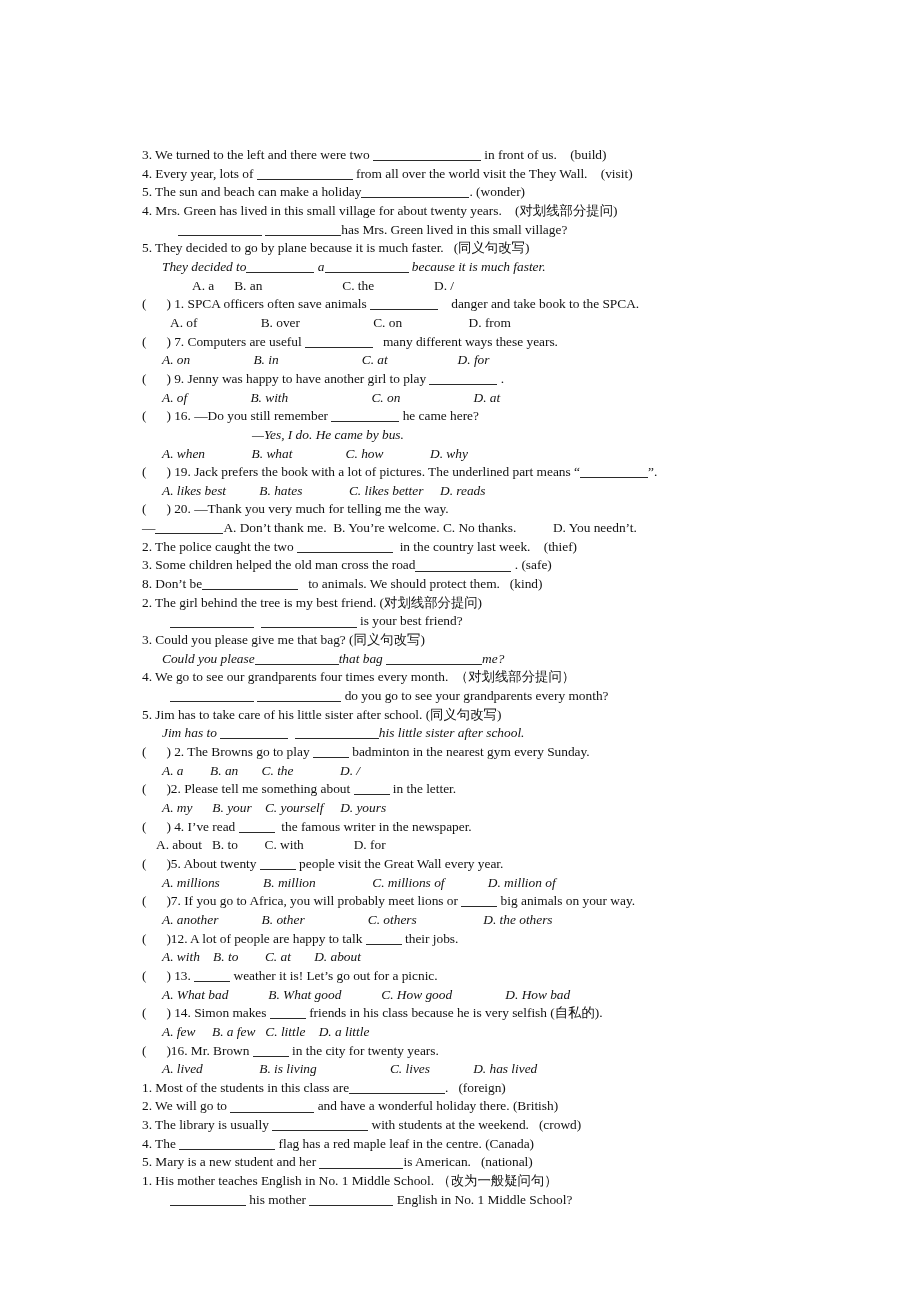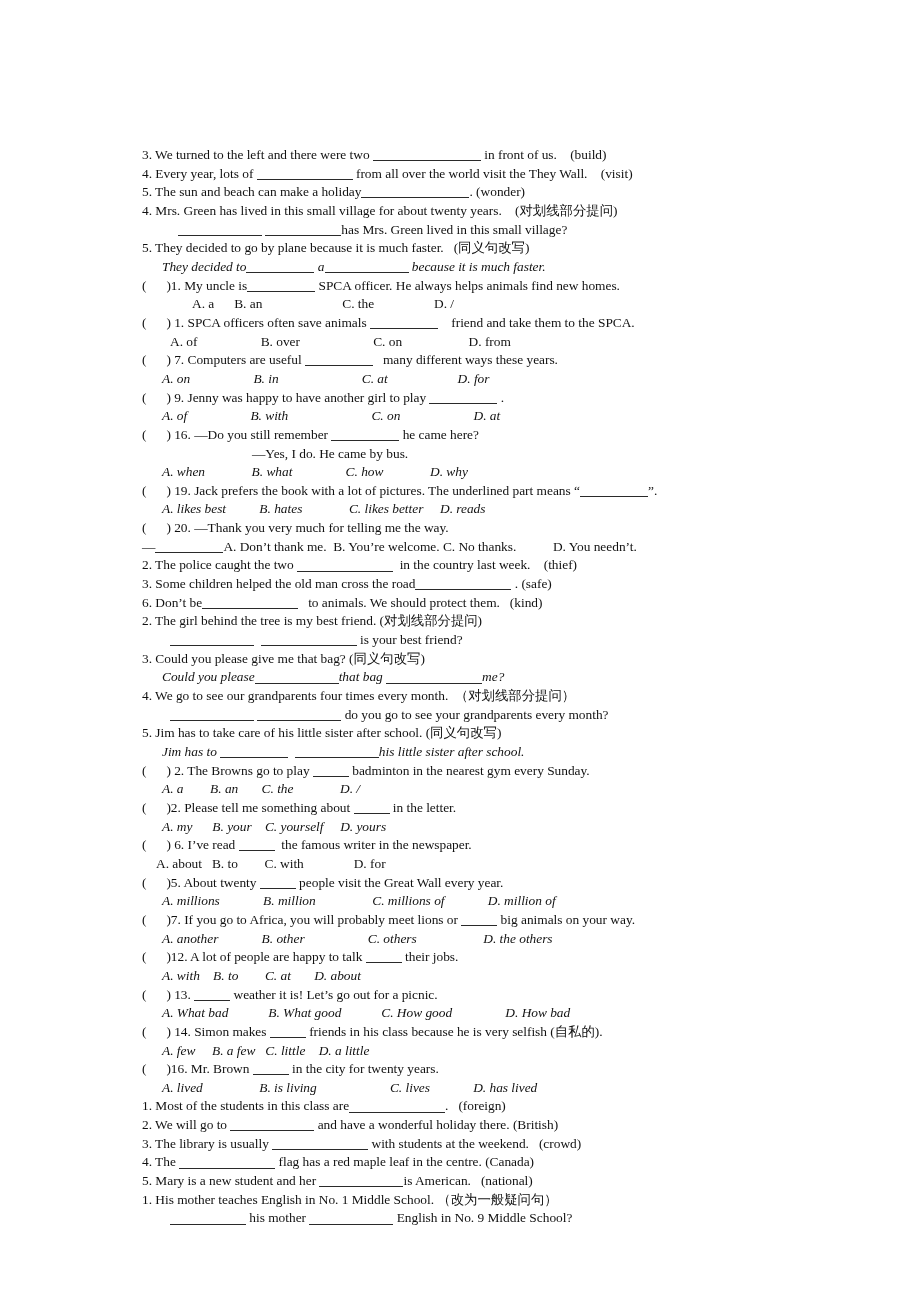--- a/index.html
+++ b/index.html
@@ -30,21 +30,21 @@
     letter-spacing: -0.02px;
     color: #111111;
   }
   
   .i0  { padding-left: 0; }
   .i1  { padding-left: 14px; }
   .i2  { padding-left: 20px; font-style: italic; }
   .i3  { padding-left: 28px; }
   .i4  { padding-left: 36px; }
   .i5  { padding-left: 50px; }
-  .i6  { padding-left: 110px; }
+  .i6  { padding-left: 110px; font-style: italic; }
 
   
   .bl {
     display: inline-block;
     border-bottom: 1px solid #2a2a2a;
     height: 0.92em;
     vertical-align: -0.16em;
   }
   .b5  { width: 36px; }
   .b9  { width: 68px; }
@@ -60,64 +60,63 @@
 <body>
 
 <div id="sheet">
     <div class="ln i0"><span>3. We turned to the left and there were two </span><span class="bl b13"></span><span> in front of us.    (build)</span></div>
     <div class="ln i0"><span>4. Every year, lots of </span><span class="bl b12"></span><span> from all over the world visit the They Wall.    (visit)</span></div>
     <div class="ln i0"><span>5. The sun and beach can make a holiday</span><span class="bl b13"></span><span>. (wonder)</span></div>
     <div class="ln i0"><span>4. Mrs. Green has lived in this small village </span><span class="ul">for about twenty years</span><span>.    (对划线部分提问)</span></div>
     <div class="ln i4"><span class="bl b11"></span><span> </span><span class="bl b10"></span><span>has Mrs. Green lived in this small village?</span></div>
     <div class="ln i0"><span>5. They decided to go by plane because it is much faster.   (同义句改写)</span></div>
     <div class="ln i2"><span>They decided to</span><span class="bl b9"></span><span> a</span><span class="bl b11"></span><span> because it is much faster.</span></div>
-    <div class="ln i0"><span>(      )1. My uncle is</span><span class="bl b9"></span><span> SPCA officer. He always helps animals find new homes.</span></div>
     <div class="ln i5"><span>A. a      B. an                        C. the                  D. /</span></div>
-    <div class="ln i0"><span>(      ) 1. SPCA officers often save animals </span><span class="bl b9"></span><span>    friend and take them to the SPCA.</span></div>
+    <div class="ln i0"><span>(      ) 1. SPCA officers often save animals </span><span class="bl b9"></span><span>    danger and take book to the SPCA.</span></div>
     <div class="ln i3"><span>A. of                   B. over                      C. on                    D. from</span></div>
     <div class="ln i0"><span>(      ) 7. Computers are useful </span><span class="bl b9"></span><span>   many different ways these years.</span></div>
     <div class="ln i2"><span>A. on                   B. in                         C. at                     D. for</span></div>
     <div class="ln i0"><span>(      ) 9. Jenny was happy to have another girl to play </span><span class="bl b9"></span><span> .</span></div>
     <div class="ln i2"><span>A. of                   B. with                         C. on                      D. at</span></div>
     <div class="ln i0"><span>(      ) 16. —Do you still remember </span><span class="bl b9"></span><span> he came here?</span></div>
     <div class="ln i6"><span>—Yes, I do. He came by bus.</span></div>
     <div class="ln i2"><span>A. when              B. what                C. how              D. why</span></div>
     <div class="ln i0"><span>(      ) 19. Jack </span><span class="ul">prefers</span><span> the book with a lot of pictures. The underlined part means “</span><span class="bl b9"></span><span>”.</span></div>
     <div class="ln i2"><span>A. likes best          B. hates              C. likes better     D. reads</span></div>
     <div class="ln i0"><span>(      ) 20. —Thank you very much for telling me the way.</span></div>
     <div class="ln i0"><span>—</span><span class="bl b9"></span><span>A. Don’t thank me.  B. You’re welcome. C. No thanks.           D. You needn’t.</span></div>
     <div class="ln i0"><span>2. The police caught the two </span><span class="bl b12"></span><span>  in the country last week.    (thief)</span></div>
     <div class="ln i0"><span>3. Some children helped the old man cross the road</span><span class="bl b12"></span><span> . (safe)</span></div>
-    <div class="ln i0"><span>6. Don’t be</span><span class="bl b12"></span><span>   to animals. We should protect them.   (kind)</span></div>
+    <div class="ln i0"><span>8. Don’t be</span><span class="bl b12"></span><span>   to animals. We should protect them.   (kind)</span></div>
     <div class="ln i0"><span>2. The girl </span><span class="ul">behind the tree</span><span> is my best friend. (对划线部分提问)</span></div>
     <div class="ln i3"><span class="bl b11"></span><span>  </span><span class="bl b12"></span><span> is your best friend?</span></div>
     <div class="ln i0"><span>3. Could you please give me that bag? (同义句改写)</span></div>
     <div class="ln i2"><span>Could you please</span><span class="bl b11"></span><span>that bag </span><span class="bl b12"></span><span>me?</span></div>
     <div class="ln i0"><span>4. We go to see our grandparents </span><span class="ul">four times every month</span><span>.  （对划线部分提问）</span></div>
     <div class="ln i3"><span class="bl b11"></span><span> </span><span class="bl b11"></span><span> do you go to see your grandparents every month?</span></div>
     <div class="ln i0"><span>5. Jim has to take care of his little sister after school. (同义句改写)</span></div>
     <div class="ln i2"><span>Jim has to </span><span class="bl b9"></span><span>  </span><span class="bl b11"></span><span>his little sister after school.</span></div>
     <div class="ln i0"><span>(      ) 2. The Browns go to play </span><span class="bl b5"></span><span> badminton in the nearest gym every Sunday.</span></div>
     <div class="ln i2"><span>A. a        B. an       C. the              D. /</span></div>
     <div class="ln i0"><span>(      )2. Please tell me something about </span><span class="bl b5"></span><span> in the letter.</span></div>
     <div class="ln i2"><span>A. my      B. your    C. yourself     D. yours</span></div>
-    <div class="ln i0"><span>(      ) 6. I’ve read </span><span class="bl b5"></span><span>  the famous writer in the newspaper.</span></div>
+    <div class="ln i0"><span>(      ) 4. I’ve read </span><span class="bl b5"></span><span>  the famous writer in the newspaper.</span></div>
     <div class="ln i1"><span>A. about   B. to        C. with               D. for</span></div>
     <div class="ln i0"><span>(      )5. About twenty </span><span class="bl b5"></span><span> people visit the Great Wall every year.</span></div>
     <div class="ln i2"><span>A. millions             B. million                 C. millions of             D. million of</span></div>
     <div class="ln i0"><span>(      )7. If you go to Africa, you will probably meet lions or </span><span class="bl b5"></span><span> big animals on your way.</span></div>
     <div class="ln i2"><span>A. another             B. other                   C. others                    D. the others</span></div>
     <div class="ln i0"><span>(      )12. A lot of people are happy to talk </span><span class="bl b5"></span><span> their jobs.</span></div>
     <div class="ln i2"><span>A. with    B. to        C. at       D. about</span></div>
     <div class="ln i0"><span>(      ) 13. </span><span class="bl b5"></span><span> weather it is! Let’s go out for a picnic.</span></div>
     <div class="ln i2"><span>A. What bad            B. What good            C. How good                D. How bad</span></div>
     <div class="ln i0"><span>(      ) 14. Simon makes </span><span class="bl b5"></span><span> friends in his class because he is very selfish (自私的).</span></div>
     <div class="ln i2"><span>A. few     B. a few   C. little    D. a little</span></div>
     <div class="ln i0"><span>(      )16. Mr. Brown </span><span class="bl b5"></span><span> in the city for twenty years.</span></div>
     <div class="ln i2"><span>A. lived                 B. is living                      C. lives             D. has lived</span></div>
     <div class="ln i0"><span>1. Most of the students in this class are</span><span class="bl b12"></span><span>.   (foreign)</span></div>
     <div class="ln i0"><span>2. We will go to </span><span class="bl b11"></span><span> and have a wonderful holiday there. (British)</span></div>
     <div class="ln i0"><span>3. The library is usually </span><span class="bl b12"></span><span> with students at the weekend.   (crowd)</span></div>
     <div class="ln i0"><span>4. The </span><span class="bl b12"></span><span> flag has a red maple leaf in the centre. (Canada)</span></div>
     <div class="ln i0"><span>5. Mary is a new student and her </span><span class="bl b11"></span><span>is American.   (national)</span></div>
     <div class="ln i0"><span>1. His mother teaches English in No. 1 Middle School. （改为一般疑问句）</span></div>
-    <div class="ln i3"><span class="bl b10"></span><span> his mother </span><span class="bl b11"></span><span> English in No. 9 Middle School?</span></div>
+    <div class="ln i3"><span class="bl b10"></span><span> his mother </span><span class="bl b11"></span><span> English in No. 1 Middle School?</span></div>
   </div>
 
 </body></html>

